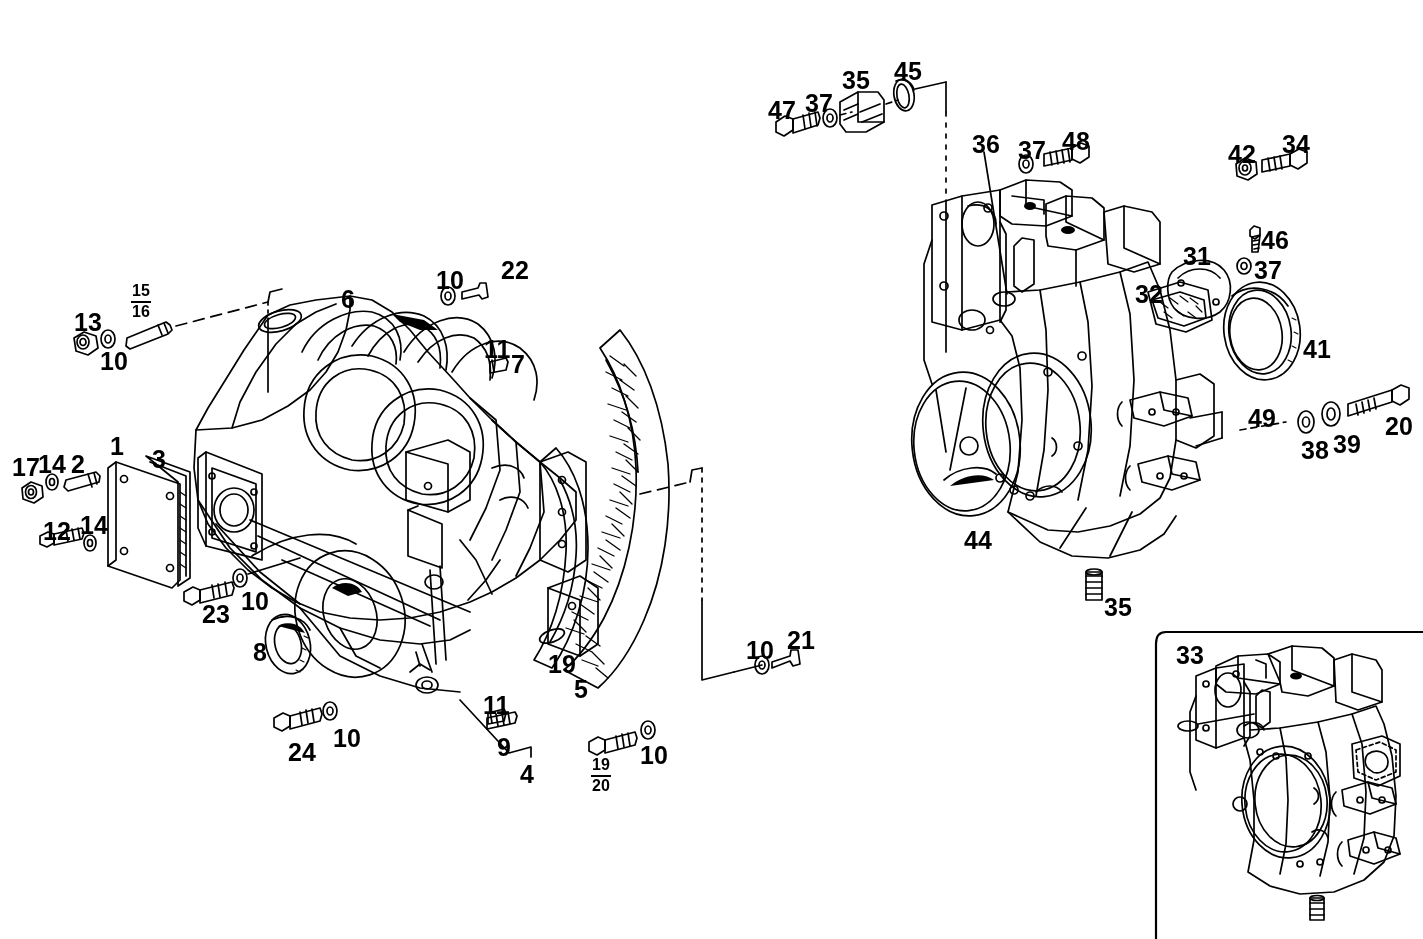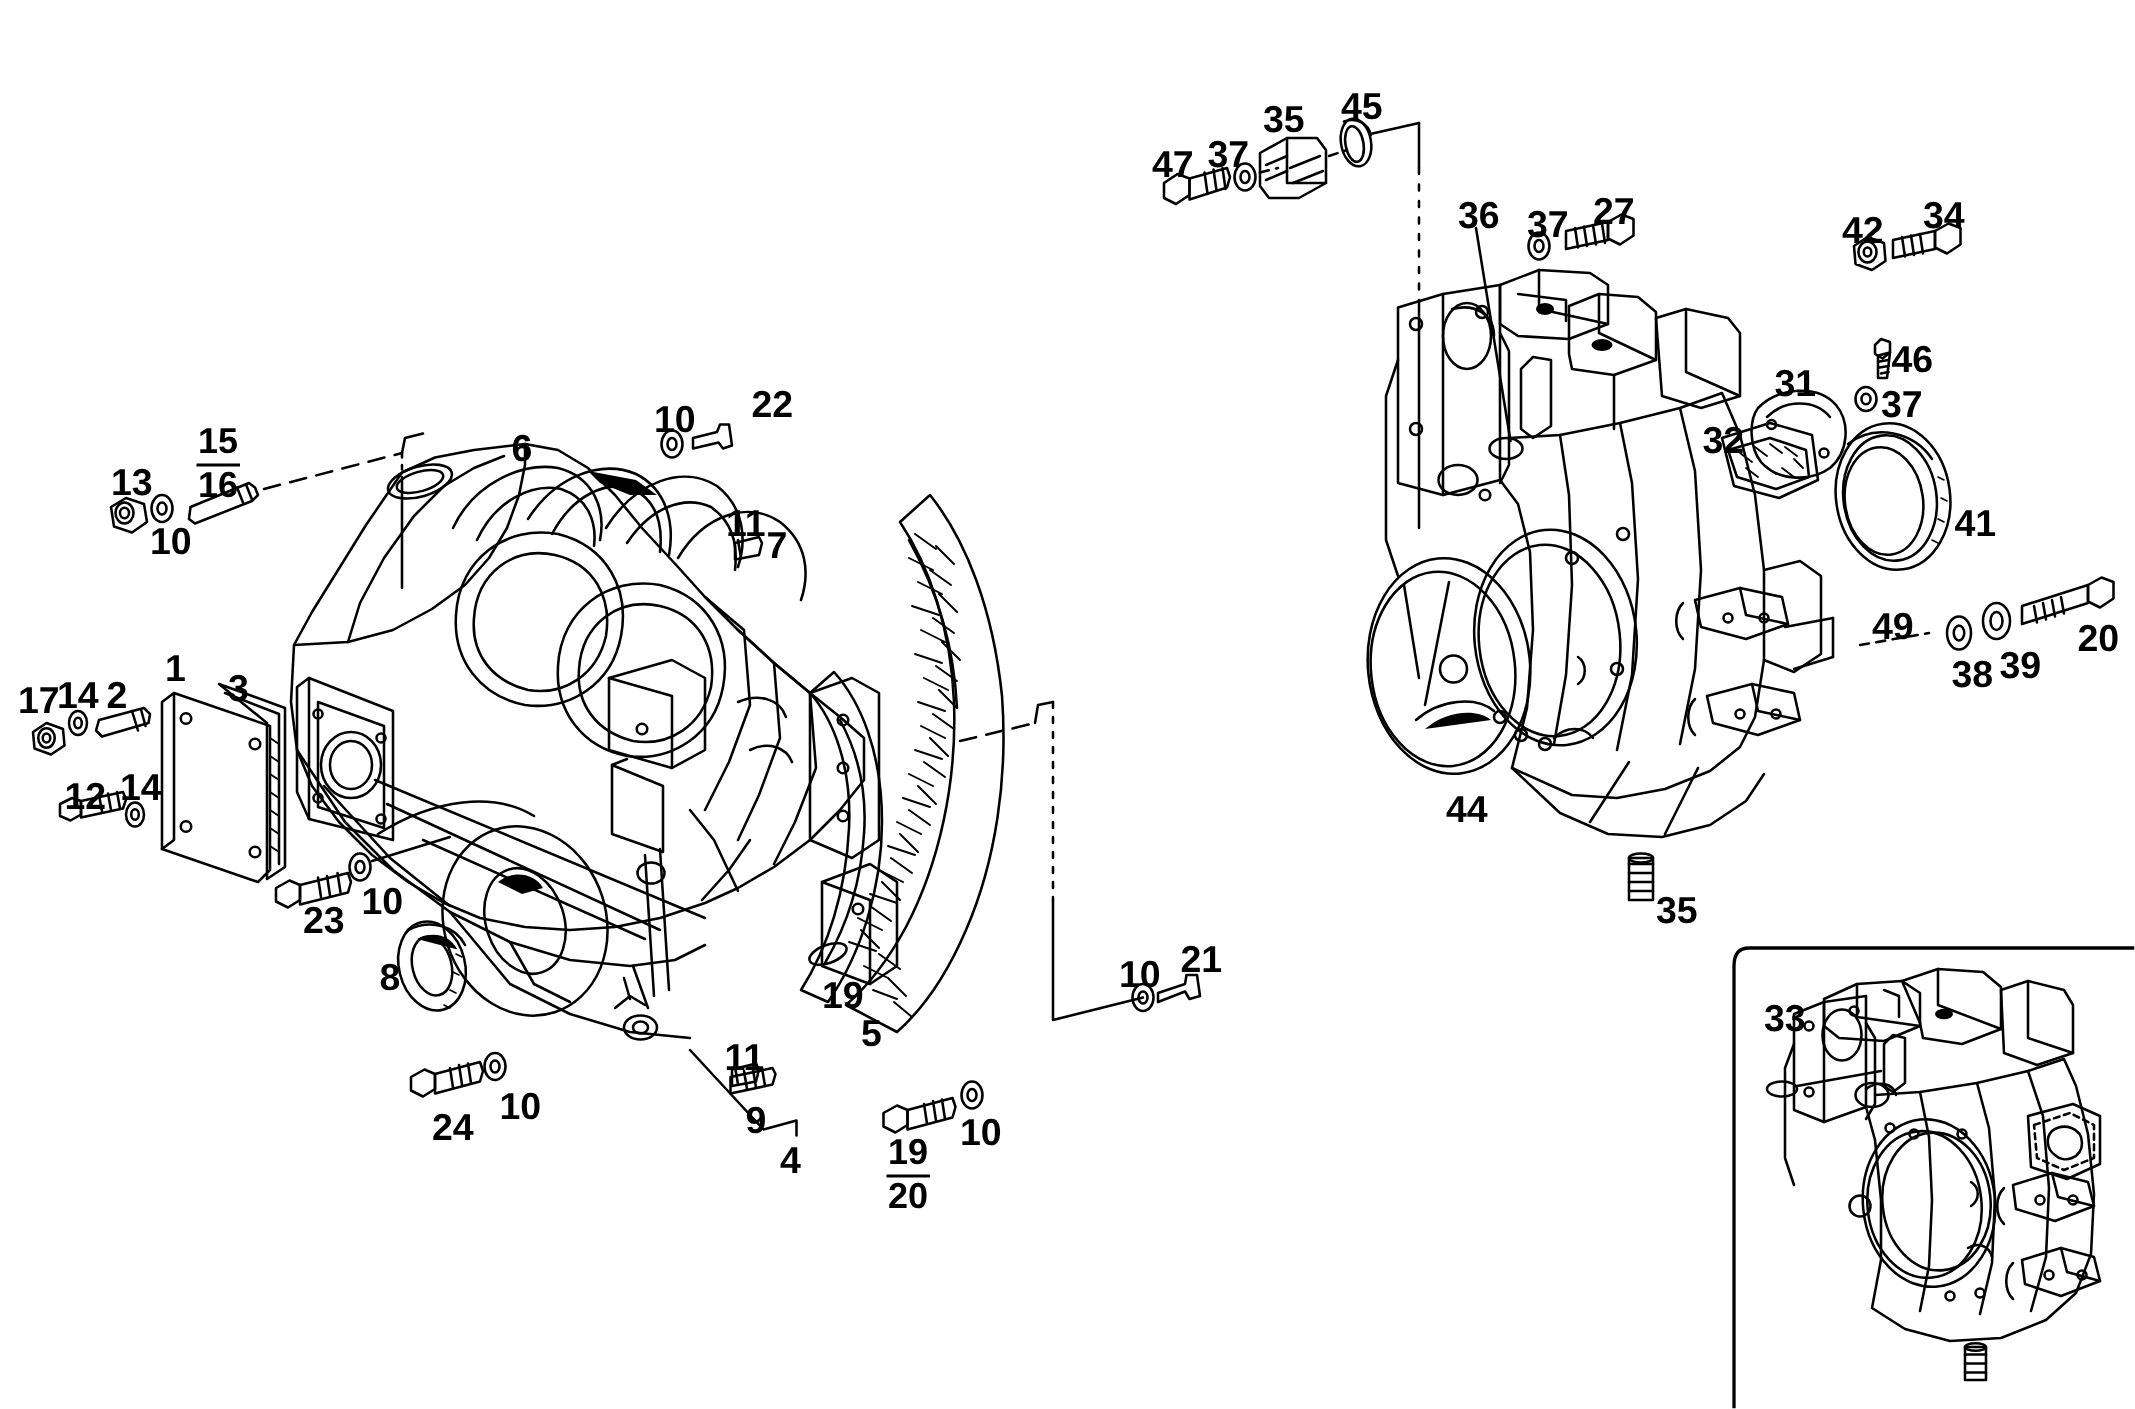--- a/index.html
+++ b/index.html
@@ -4,21 +4,21 @@
 <title>Parts Diagram</title>
 <style>
   html,body{margin:0;padding:0;background:#ffffff;}
   body{font-family:"Liberation Sans",sans-serif;}
   #sheet{position:relative;width:1423px;height:939px;background:#fff;overflow:hidden;}
   #sheet svg{position:absolute;left:0;top:0;width:1423px;height:939px;}
   .lbl{position:absolute;font-family:"Liberation Sans",sans-serif;font-weight:700;
        color:#000;line-height:1;white-space:nowrap;letter-spacing:0px;}
   .lbl.n{font-size:25px;}
   .frac{position:absolute;text-align:center;font-family:"Liberation Sans",sans-serif;
-        font-weight:700;font-size:24px;color:#000;line-height:1.02;}
+        font-weight:700;font-size:16px;color:#000;line-height:1.02;}
   .frac .t{display:block;padding:0 1px;}
   .frac .bar{display:block;height:2px;background:#000;margin:2px 0 1px 0;}
   .frac .b{display:block;padding:0 1px;}
 </style>
 </head>
 <body>
 
 <div id="sheet">
 
 <svg viewBox="0 0 1423 939" xmlns="http://www.w3.org/2000/svg">
@@ -589,35 +589,35 @@
       <div class="lbl n" style="left: 574px; top: 677px;">5</div>
       <div class="lbl n" style="left: 640px; top: 743px;">10</div>
       <div class="lbl n" style="left: 746px; top: 638px;">10</div>
       <div class="lbl n" style="left: 787px; top: 628px;">21</div>
       <div class="lbl n" style="left: 768px; top: 98px;">47</div>
       <div class="lbl n" style="left: 805px; top: 91px;">37</div>
       <div class="lbl n" style="left: 842px; top: 68px;">35</div>
       <div class="lbl n" style="left: 894px; top: 59px;">45</div>
       <div class="lbl n" style="left: 972px; top: 132px;">36</div>
       <div class="lbl n" style="left: 1018px; top: 138px;">37</div>
-      <div class="lbl n" style="left: 1062px; top: 129px;">27</div>
+      <div class="lbl n" style="left: 1062px; top: 129px;">48</div>
       <div class="lbl n" style="left: 1228px; top: 142px;">42</div>
       <div class="lbl n" style="left: 1282px; top: 132px;">34</div>
       <div class="lbl n" style="left: 1261px; top: 228px;">46</div>
       <div class="lbl n" style="left: 1254px; top: 258px;">37</div>
       <div class="lbl n" style="left: 1183px; top: 244px;">31</div>
       <div class="lbl n" style="left: 1135px; top: 282px;">32</div>
       <div class="lbl n" style="left: 1303px; top: 337px;">41</div>
       <div class="lbl n" style="left: 1248px; top: 406px;">49</div>
       <div class="lbl n" style="left: 1301px; top: 438px;">38</div>
       <div class="lbl n" style="left: 1333px; top: 432px;">39</div>
       <div class="lbl n" style="left: 1385px; top: 414px;">20</div>
       <div class="lbl n" style="left: 964px; top: 528px;">44</div>
       <div class="lbl n" style="left: 1104px; top: 595px;">35</div>
-      <div class="lbl n" style="left: 1176px; top: 643px; margin-top: 24px;">33</div>
+      <div class="lbl n" style="left: 1176px; top: 643px;">33</div>
     </div>
 
 <div id="fraction-layer">
       <div class="frac" style="left: 131px; top: 283px;">
         <span class="t">15</span>
         <span class="bar"></span>
         <span class="b">16</span>
       </div>
       <div class="frac" style="left: 591px; top: 757px;">
         <span class="t">19</span>

